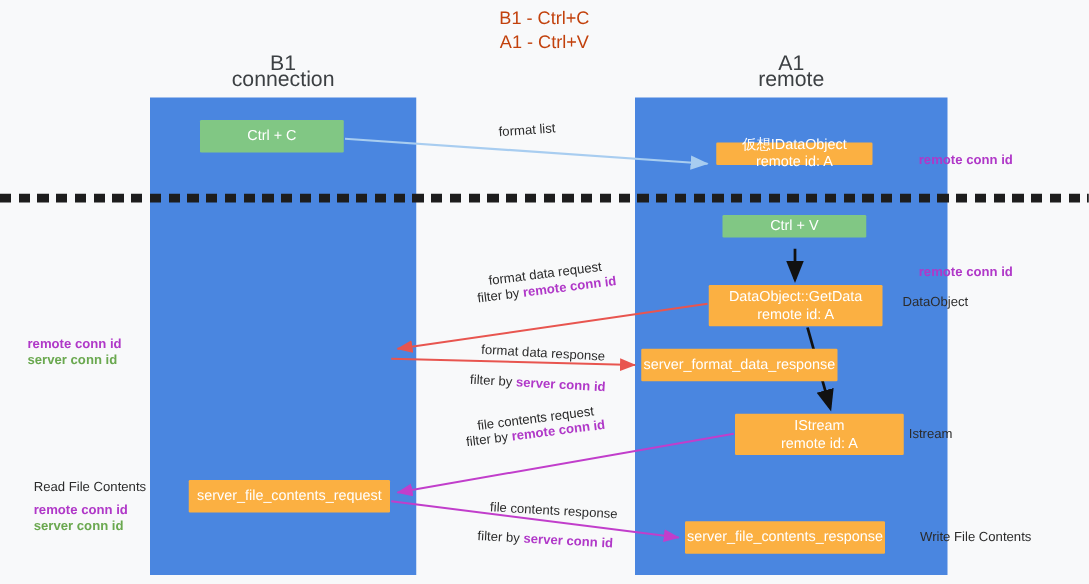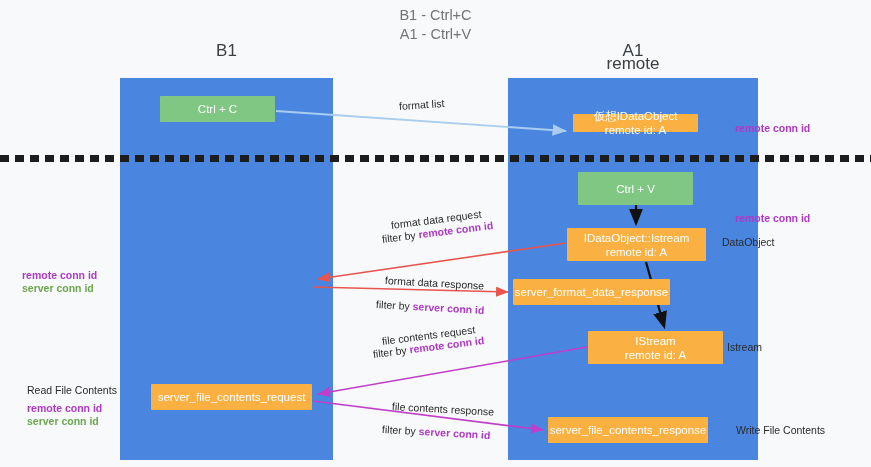--- a/index.html
+++ b/index.html
@@ -23,38 +23,38 @@
 
   
   .lane-head{position:absolute;text-align:center;font-size:17px;line-height:13px;color:#3c4043;}
   #head-b1{left:120px;top:44px;width:213px;}
   #head-a1{left:508px;top:44px;width:250px;}
   .lane-head .l1{display:block;}
   .lane-head .l2{display:block;}
 
   
   #title{position:absolute;left:0;top:6px;width:871px;text-align:center;
-         font-size:14.5px;line-height:19px;color:#737373;}
+         font-size:14.5px;line-height:19px;color:#c2410c;}
   #title span{display:block;}
 
   
   #divider{position:absolute;left:0px;top:155px;width:871px;height:7px;
     background:repeating-linear-gradient(to right,#1d1d1d 0px,#1d1d1d 9px,transparent 9px,transparent 15px);}
 
   
   .node{position:absolute;box-sizing:border-box;display:flex;flex-direction:column;
         align-items:center;justify-content:center;color:#ffffff;font-size:11.5px;
         line-height:14px;text-align:center;border-radius:1px;padding:0 4px;}
   .node.green{background:#81c784;}
   .node.orange{background:#fbb042;}
   .node .ln{display:block;white-space:nowrap;}
 
   #n-ctrlc{left:160px;top:96px;width:115px;height:26px;}
   #n-idataobject{left:573px;top:114px;width:125px;height:18px;}
-  #n-ctrlv{left:578px;top:172px;width:115px;height:33px;}
+  #n-ctrlv{left:578px;top:172px;width:115px;height:18px;}
   #n-getdata{left:567px;top:228px;width:139px;height:33px;}
   #n-sfdreq{left:151px;top:268px;width:161px;height:26px;}
   #n-sfdresp{left:513px;top:279px;width:157px;height:26px;}
   #n-istream{left:588px;top:331px;width:135px;height:33px;}
   #n-sfcreq{left:151px;top:384px;width:161px;height:26px;}
   #n-sfcresp{left:548px;top:417px;width:160px;height:26px;}
 
   
   .elabel{position:absolute;font-size:10.5px;line-height:13px;color:#2b2b2b;white-space:nowrap;}
   .elabel .hl{color:#b038c8;font-weight:bold;}
@@ -98,20 +98,21 @@
   <div id="title">
     <span>B1 - Ctrl+C</span>
     <span>A1 - Ctrl+V</span>
   </div>
 
   <div class="lane" id="lane-b1"></div>
   <div class="lane" id="lane-a1"></div>
 
   <div class="lane-head" id="head-b1">
     <span class="l1">B1</span>
+    <span class="l2">connection</span>
   </div>
   <div class="lane-head" id="head-a1">
     <span class="l1">A1</span>
     <span class="l2">remote</span>
   </div>
 
   <svg id="wires" viewBox="0 0 871 467">
     <defs>
       <marker id="ah-lightblue" markerWidth="9" markerHeight="9" refX="7.5" refY="3.2" orient="auto">
         <path d="M0,0 L8,3.2 L0,6.4 z" fill="#a8cdf0"></path>
@@ -151,21 +152,21 @@
   <div class="node orange" id="n-idataobject">
     <span class="ln">仮想IDataObject</span>
     <span class="ln">remote id: A</span>
   </div>
 
   <div class="node green" id="n-ctrlv">
     <span class="ln">Ctrl + V</span>
   </div>
 
   <div class="node orange" id="n-getdata">
-    <span class="ln">IDataObject::Istream</span>
+    <span class="ln">DataObject::GetData</span>
     <span class="ln">remote id: A</span>
   </div>
 
 
   <div class="node orange" id="n-sfdresp">
     <span class="ln">server_format_data_response</span>
   </div>
 
   <div class="node orange" id="n-istream">
     <span class="ln">IStream</span>

